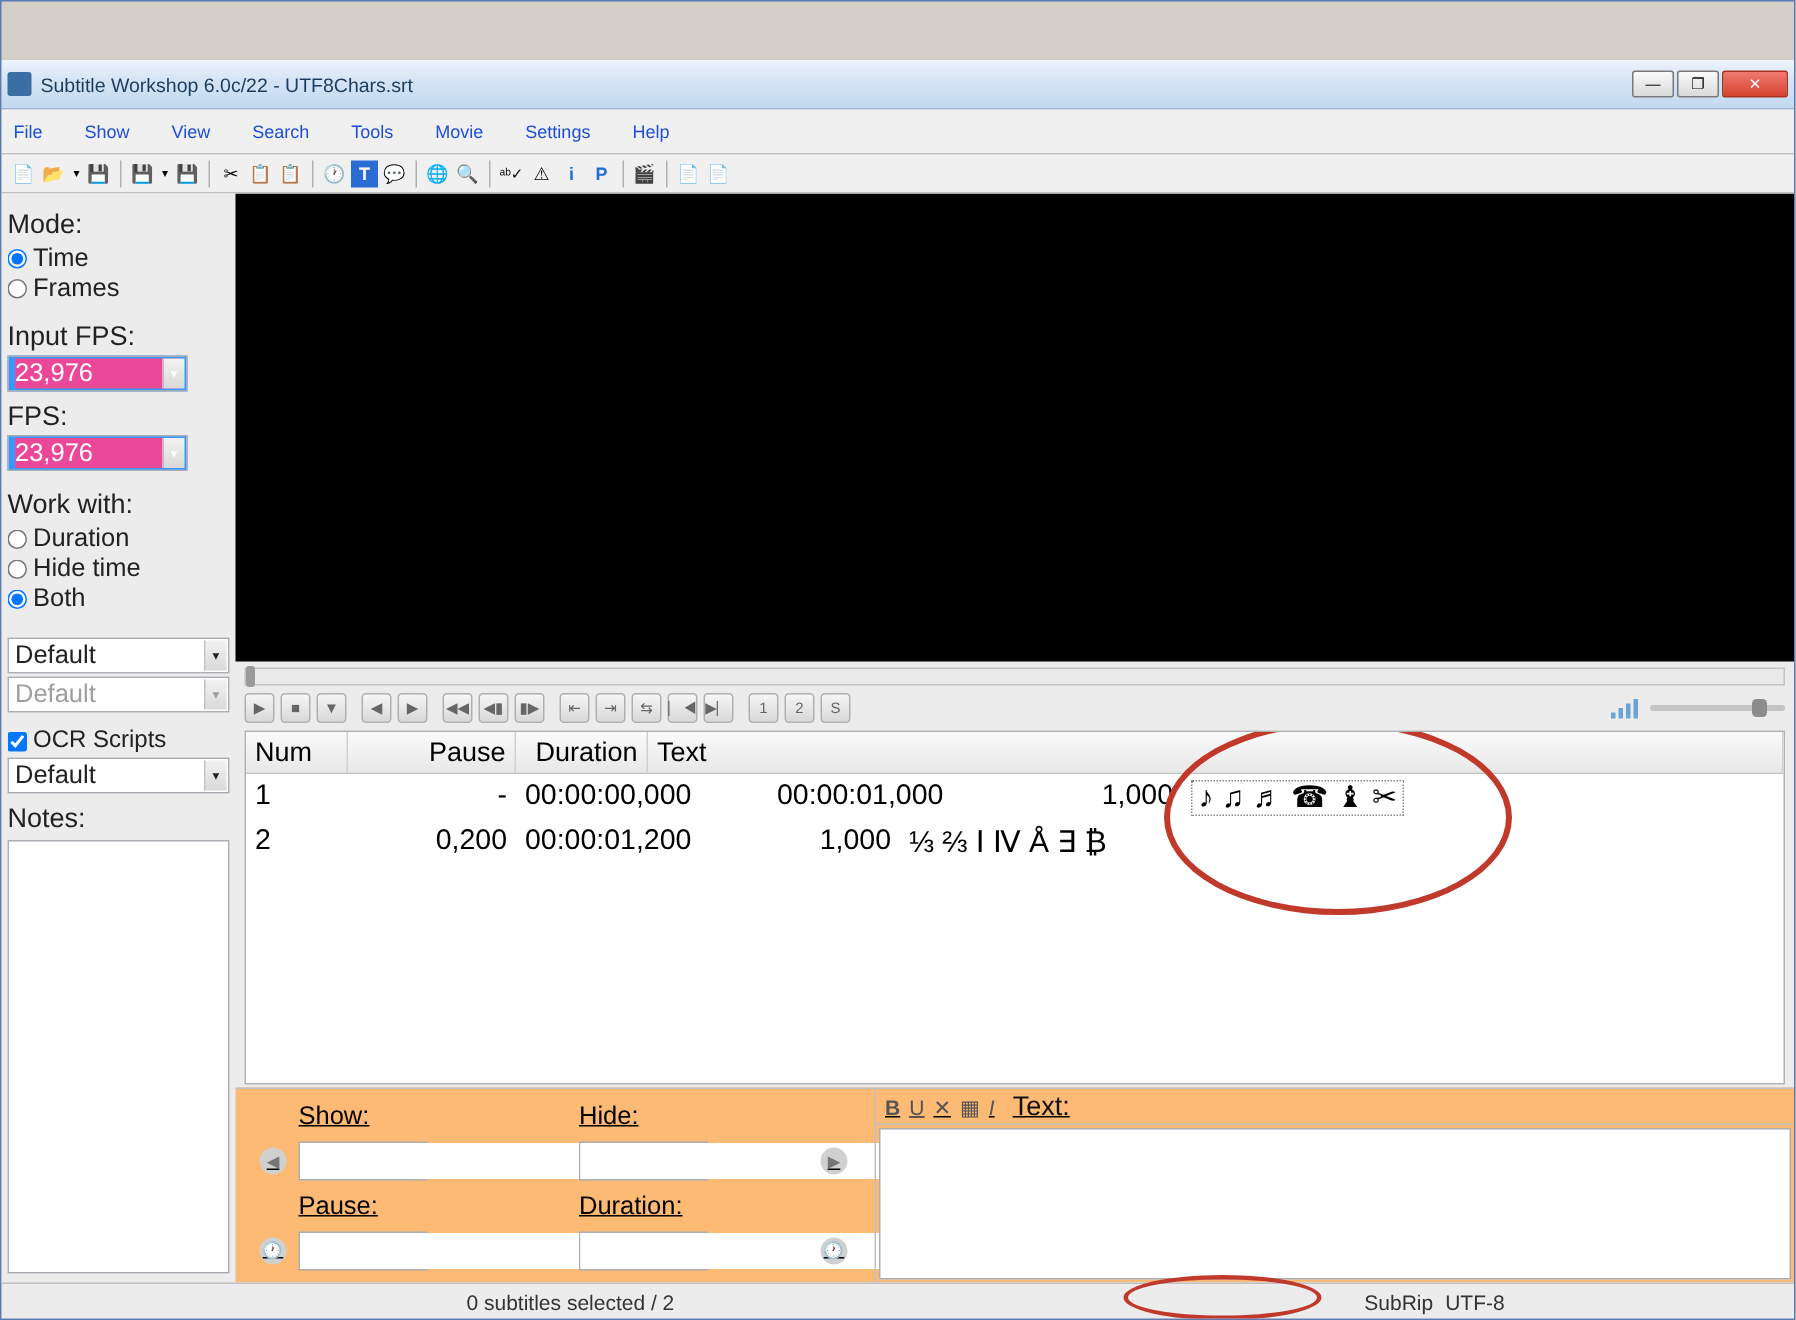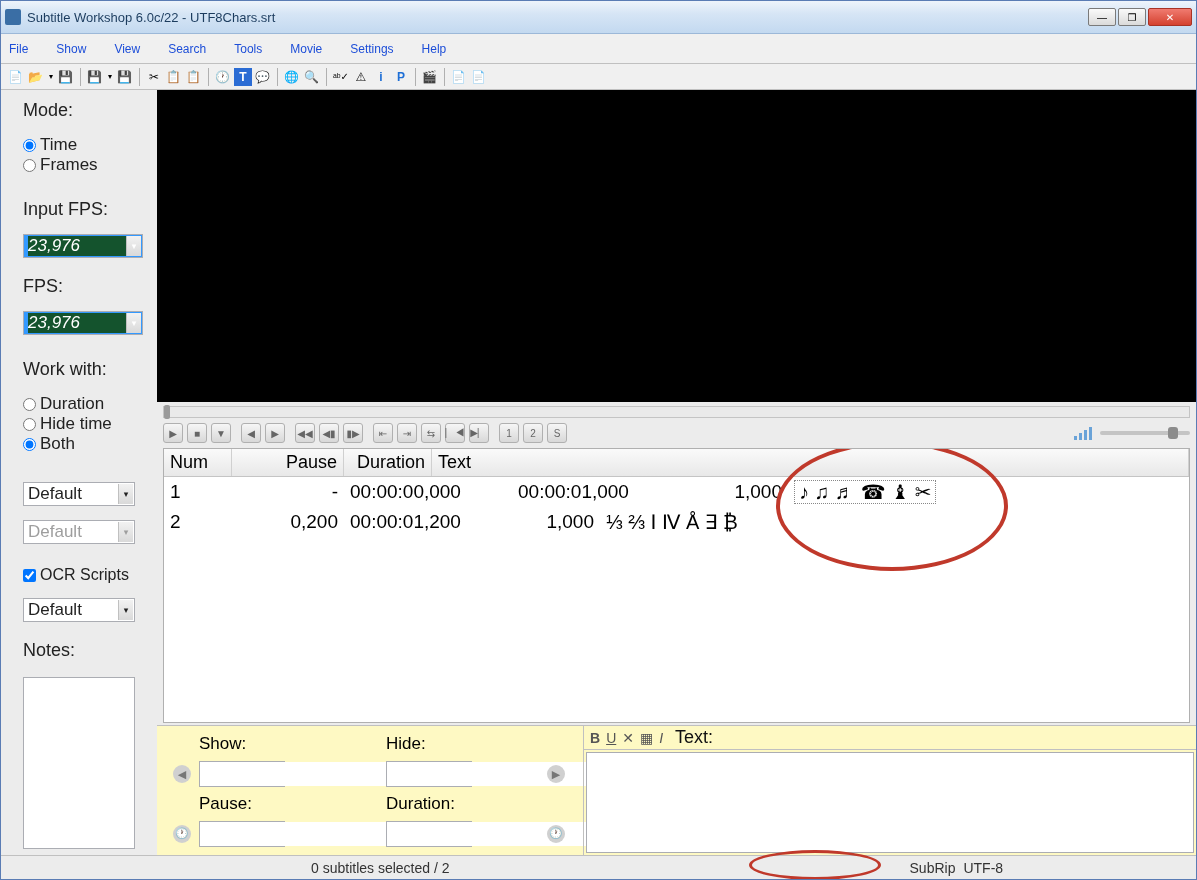--- a/index.html
+++ b/index.html
@@ -1,37 +1,37 @@
 <!DOCTYPE html>
 <html><head>
 <meta charset="utf-8">
 <style>
   *{box-sizing:border-box;margin:0;padding:0;font-family:"Segoe UI",Tahoma,sans-serif;}
   body{background:#d4d0c8;width:1197px;height:880px;overflow:hidden;display:flex;flex-direction:column;border:1px solid #5a7cb4;}
-  .titlebar{background:linear-gradient(#eef4fb,#d6e5f5 40%,#c3d9f0);height:28px;display:flex;align-items:center;padding:16px 4px;border-bottom:1px solid #9cb8d8;}
+  .titlebar{background:linear-gradient(#eef4fb,#d6e5f5 40%,#c3d9f0);height:28px;display:flex;align-items:center;padding:16px 4px;border-bottom:1px solid #9cb8d8;margin-top:39px;}
   .titlebar .app-icon{width:16px;height:16px;background:#3a6ea5;margin-right:6px;border-radius:2px;}
   .titlebar .title{font-size:13px;color:#1c3c5e;}
   .winbtns{margin-left:auto;display:flex;}
   .winbtn{width:28px;height:18px;border:1px solid #7a7a7a;margin-left:2px;background:linear-gradient(#fafafa,#dadada);display:flex;align-items:center;justify-content:center;font-size:10px;border-radius:2px;}
   .winbtn.close{background:linear-gradient(#f07b70,#d4412f);color:#fff;width:44px;border-color:#a83224;}
   .menubar{background:#f0f0f0;height:30px;display:flex;align-items:center;padding:0 8px;border-bottom:1px solid #c0c0c0;}
   .menubar span{font-size:12px;color:#1d4ed8;margin-right:28px;cursor:default;}
   .toolbar{background:#f0f0f0;height:26px;display:flex;align-items:center;padding:0 6px;border-bottom:1px solid #c0c0c0;gap:2px;}
   .tb{width:18px;height:18px;display:flex;align-items:center;justify-content:center;font-size:12px;border:1px solid transparent;}
   .tb.sep{width:1px;height:18px;background:#b0b0b0;margin:0 3px;border:none;}
   .content{flex:1;display:flex;background:#ececec;overflow:hidden;}
-  .sidepanel{width:156px;background:#ececec;padding:6px 22px;font-size:17px;color:#222;display:flex;flex-direction:column;gap:14px;}
+  .sidepanel{width:156px;background:#ececec;padding:6px 4px;font-size:17px;color:#222;display:flex;flex-direction:column;gap:2px;}
   .sp-label{font-size:18px;margin-top:4px;}
   .radiogroup label{display:flex;align-items:center;font-size:17px;gap:4px;}
   .radiogroup input{margin:0;}
   .combo{border:1px solid #abadb3;background:#fff;height:24px;font-size:17px;display:flex;align-items:center;padding:0 4px;position:relative;}
   .combo input{border:none;font-size:17px;width:100%;background:transparent;}
   .combo .arrow{position:absolute;right:1px;top:1px;bottom:1px;width:15px;background:linear-gradient(#f2f2f2,#d9d9d9);border-left:1px solid #c0c0c0;display:flex;align-items:center;justify-content:center;font-size:9px;}
   .combo.sel{background:#3399ff;color:#fff;}
-  .combo.sel input{background:#14532d;color:#fff;font-style:italic;}
+  .combo.sel input{background:#ec4899;color:#fff;}
   .check{display:flex;align-items:center;gap:4px;font-size:16px;margin-top:8px;}
   .notes-area{flex:1;border:1px solid #abadb3;background:#fff;margin-top:2px;}
   .mainarea{flex:1;display:flex;flex-direction:column;background:#ececec;}
   .video{background:#000;height:312px;margin:0;}
   .scrub{height:12px;background:#eaeaea;border:1px solid #c4c4c4;margin:4px 6px 2px;position:relative;}
   .scrub::before{content:"";position:absolute;left:0;top:-2px;width:6px;height:14px;background:#9a9a9a;border-radius:2px;}
   .playerbar{height:26px;display:flex;align-items:center;padding:0 6px;gap:4px;}
   .pb{width:20px;height:20px;background:linear-gradient(#f6f6f6,#d8d8d8);border:1px solid #b0b0b0;border-radius:3px;display:flex;align-items:center;justify-content:center;font-size:10px;color:#666;}
   .pb.gap{margin-left:6px;}
   .vol{margin-left:auto;display:flex;align-items:center;gap:8px;}
@@ -49,21 +49,21 @@
   .gh.dur{width:88px;justify-content:flex-end;}
   .gh.text{flex:1;}
   .gridrow{display:flex;font-size:19px;height:30px;align-items:center;}
   .gc{padding:1px 6px;}
   .gc.num{width:68px;}
   .gc.pause{width:112px;text-align:right;}
   .gc.show{width:168px;}
   .gc.hide{width:188px;}
   .gc.dur{width:88px;text-align:right;}
   .gc.text{flex:1;font-size:20px;}
-  .bottom{display:flex;height:130px;border-top:1px solid #c0c0c0;background:#fef9c3;}
+  .bottom{display:flex;height:130px;border-top:1px solid #c0c0c0;background:#fdba74;text-decoration:underline;}
   .timepanel{width:426px;padding:6px 16px;display:grid;grid-template-columns:20px 1fr 20px 1fr 20px;grid-template-rows:auto auto auto auto;gap:2px 6px;align-items:center;}
   .timelabel{font-size:17px;grid-column:span 1;}
   .spinner{display:flex;border:1px solid #abadb3;background:#fff;height:26px;width:86px;}
   .spinner input{border:none;flex:1;font-size:15px;padding:0 2px;}
   .spinbtns{width:14px;display:flex;flex-direction:column;border-left:1px solid #c0c0c0;}
   .spinbtns span{flex:1;display:flex;align-items:center;justify-content:center;font-size:7px;background:linear-gradient(#f2f2f2,#dcdcdc);}
   .round-icon{width:18px;height:18px;border-radius:50%;background:#d0d0d0;display:flex;align-items:center;justify-content:center;font-size:11px;color:#777;}
   .textedit{flex:1;border-left:1px solid #c0c0c0;display:flex;flex-direction:column;}
   .fmtbar{height:24px;border-bottom:1px solid #c0c0c0;display:flex;align-items:center;padding:0 6px;gap:6px;font-size:14px;color:#555;}
   .fmtbar .lbl{margin-left:6px;font-size:18px;color:#111;}

